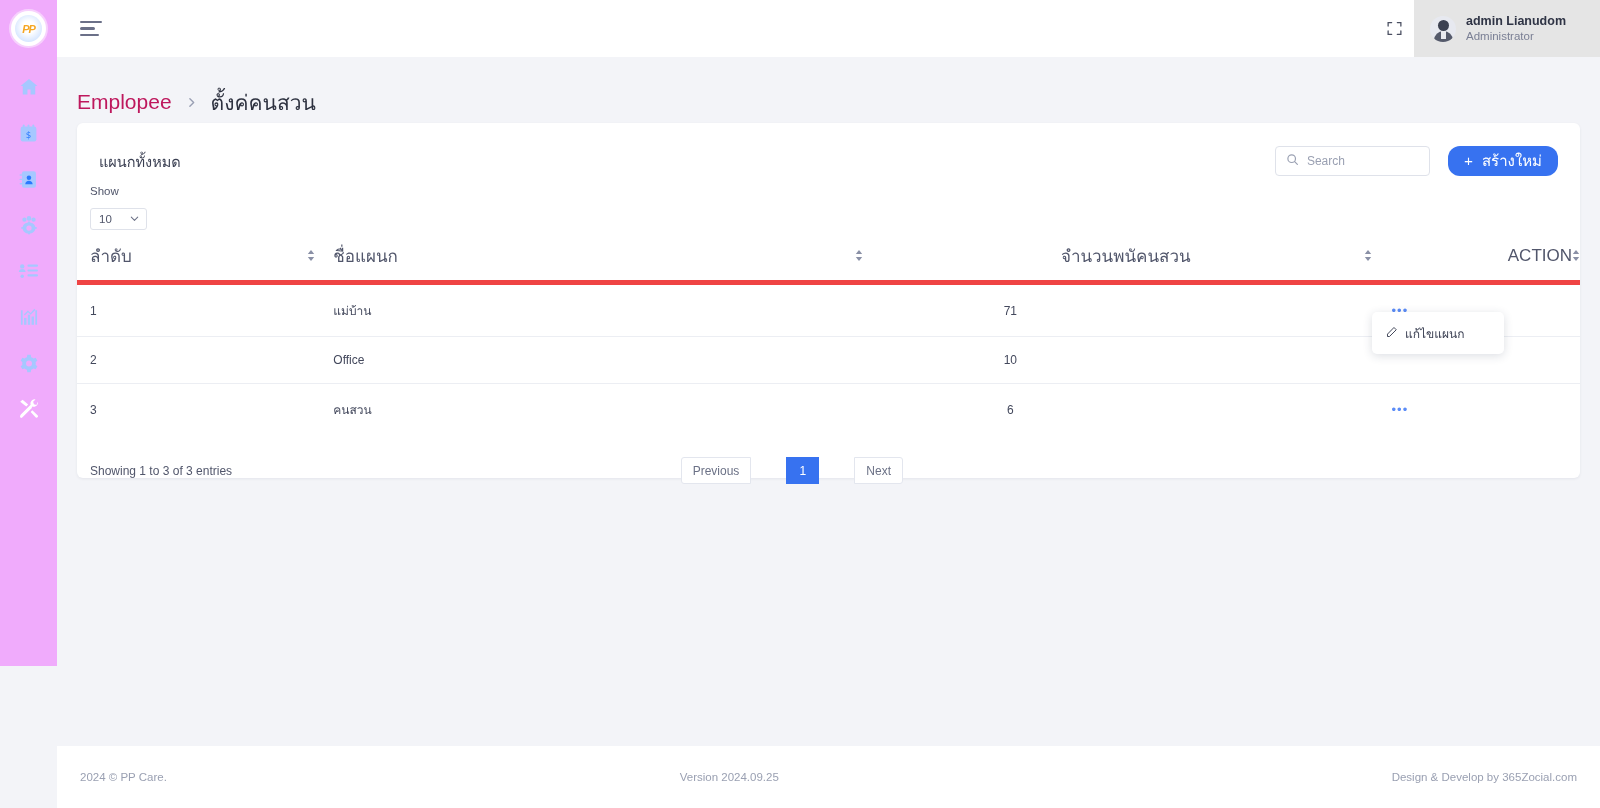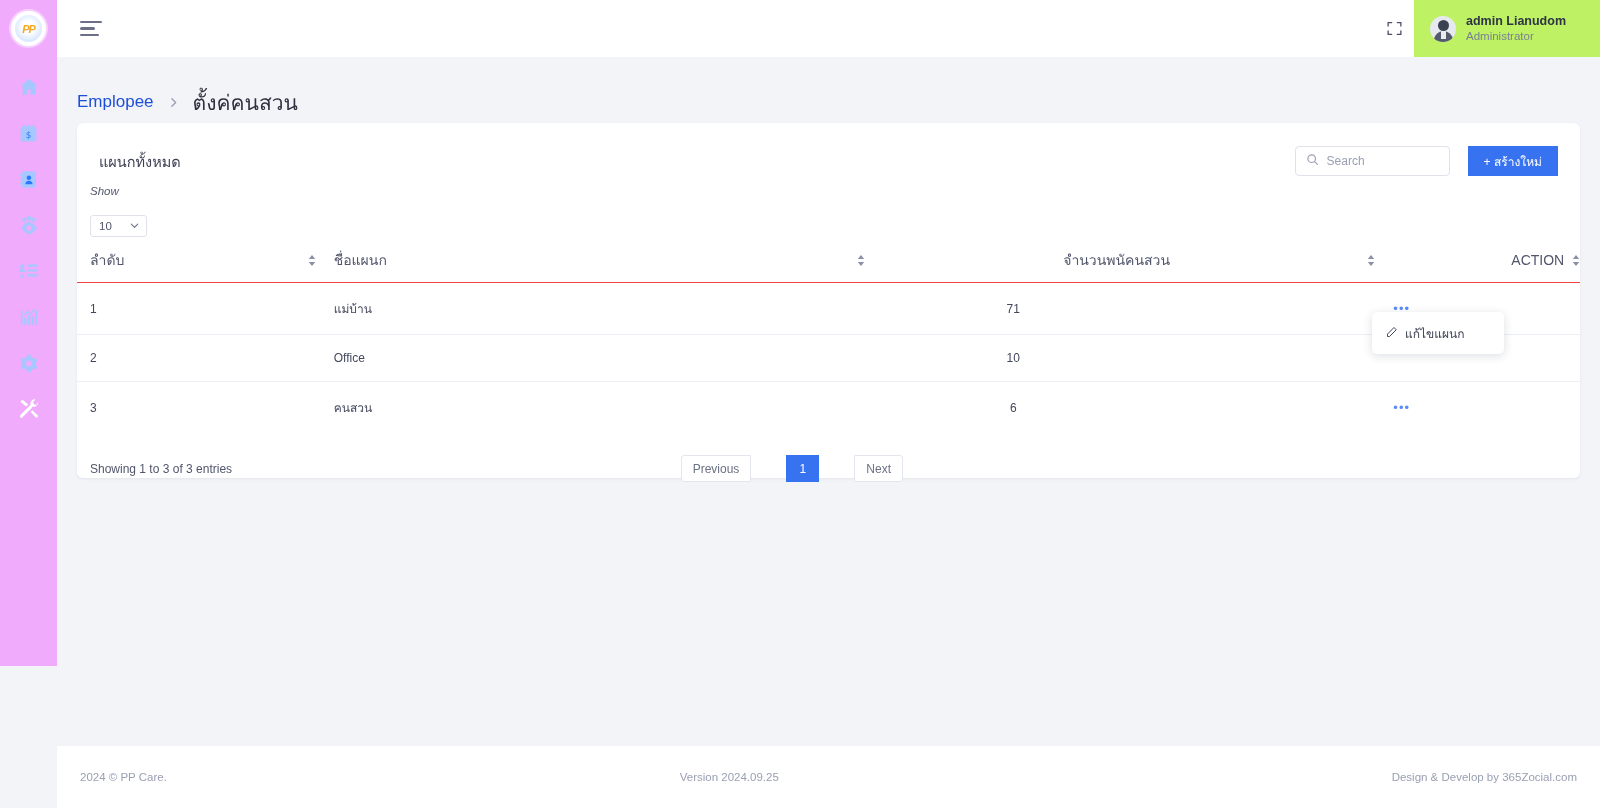--- a/index.html
+++ b/index.html
@@ -52,39 +52,39 @@
   .hamburger i { display: block; height: 2.5px; background: #6b7088; border-radius: 2px; }
   .hamburger i:nth-child(1) { width: 22px; }
   .hamburger i:nth-child(2) { width: 15px; }
   .hamburger i:nth-child(3) { width: 19px; }
   .topbar-right { display: flex; align-items: center; height: 57px; }
   .fullscreen-btn {
     width: 40px; height: 57px; display: flex; align-items: center; justify-content: center; cursor: pointer;
   }
   .profile {
     display: flex; align-items: center; gap: 10px;
-    height: 57px; padding: 0 18px 0 16px; background: #bef264; min-width: 186px; cursor: pointer;
+    height: 57px; padding: 0 18px 0 16px; background: #e5e5e5; min-width: 186px; cursor: pointer;
   }
   .avatar {
     width: 26px; height: 26px; border-radius: 50%; background: #e7e9f0; position: relative; overflow: hidden;
     flex: 0 0 26px;
   }
   .avatar .head { position: absolute; width: 11px; height: 11px; border-radius: 50%; background: #3c4151;
                   left: 7.5px; top: 4px; }
   .avatar .body { position: absolute; width: 19px; height: 11px; border-radius: 10px 10px 0 0;
                   background: #555a6b; left: 3.5px; top: 15px; }
   .avatar .collar { position: absolute; width: 5px; height: 8px; background: #e9eaf0; left: 10.5px; top: 15px;
                     transform: rotate(0deg); }
   .profile-text { line-height: 1.3; }
   .profile-name { font-size: 12.5px; color: #2f3445; font-weight: bold; }
   .profile-role { font-size: 11.5px; color: #7a7f94; }
 
   
   .breadcrumb { display: flex; align-items: center; gap: 13px; padding: 24px 0 0 20px; height: 66px; }
-  .crumb-1 { font-size: 17px; color: #1d4ed8; }
+  .crumb-1 { font-size: 21px; color: #be185d; }
   .crumb-sep { color: #9aa0b4; font-size: 16px; display: flex; align-items: center; }
   .crumb-2 { font-size: 21px; color: #2e3240; }
 
   
   .content { padding: 0 20px; flex: 1; }
   .card {
     background: #ffffff; border-radius: 6px; box-shadow: 0 1px 3px rgba(30,40,70,.07);
     padding: 0; height: 355px; position: relative;
   }
   .card-head {
@@ -96,39 +96,39 @@
   .search-box {
     width: 155px; height: 30px; border: 1px solid #dfe2ea; border-radius: 4px;
     display: flex; align-items: center; gap: 8px; padding: 0 10px; background: #fff;
   }
   .search-box input {
     border: none; outline: none; font-size: 12px; color: #6c7285; width: 100%;
     font-family: "Liberation Sans", sans-serif; background: transparent;
   }
   .search-box input::placeholder { color: #9aa0b2; }
   .btn-create {
-    background: #3772f0; color: #fff; border: none; border-radius: 0;
-    height: 30px; padding: 0 16px; font-size: 12px; cursor: pointer;
-    font-family: Liberation Sans, sans-serif; white-space: nowrap;
+    background: #3772f0; color: #fff; border: none; border-radius: 12px;
+    height: 30px; padding: 0 16px; font-size: 15px; cursor: pointer;
+    font-family: Liberation Mono, monospace; white-space: nowrap;
   }
 
   .show-wrap { padding: 6px 0 0 13px; font-size: 11.5px; color: #51566b; }
-  .show-label { display: block; margin-bottom: 18px; font-style: italic; }
+  .show-label { display: block; margin-bottom: 11px; }
   .show-select {
     width: 57px; height: 22px; border: 1px solid #dfe2ea; border-radius: 3px;
     display: flex; align-items: center; justify-content: space-between;
     padding: 0 6px 0 8px; font-size: 11.5px; color: #51566b; cursor: pointer; background: #fff;
   }
   .entries-label { display: block; margin-top: 4px; }
 
   
   table { width: 100%; border-collapse: collapse; margin-top: 4px; }
   thead th {
-    font-size: 14px; color: #51566b; font-weight: normal; text-align: left;
-    padding: 8px 0 11px 0; border-bottom: 1px solid #ef4444; position: relative;
+    font-size: 17px; color: #51566b; font-weight: normal; text-align: left;
+    padding: 8px 0 11px 0; border-bottom: 5px solid #ef4444; position: relative;
   }
   thead th .th-inner { display: flex; align-items: center; justify-content: space-between; padding-right: 18px; }
   thead th.c1 { width: 270px; padding-left: 13px; }
   thead th.c2 { width: 585px; }
   thead th.c3 { width: 528px; }
   thead th.c4 { width: auto; }
   th.c3 .th-inner, th.c4 .th-inner { }
   tbody td {
     font-size: 12px; color: #43485c; padding: 16px 0; border-bottom: 1px solid #eceef3;
   }

